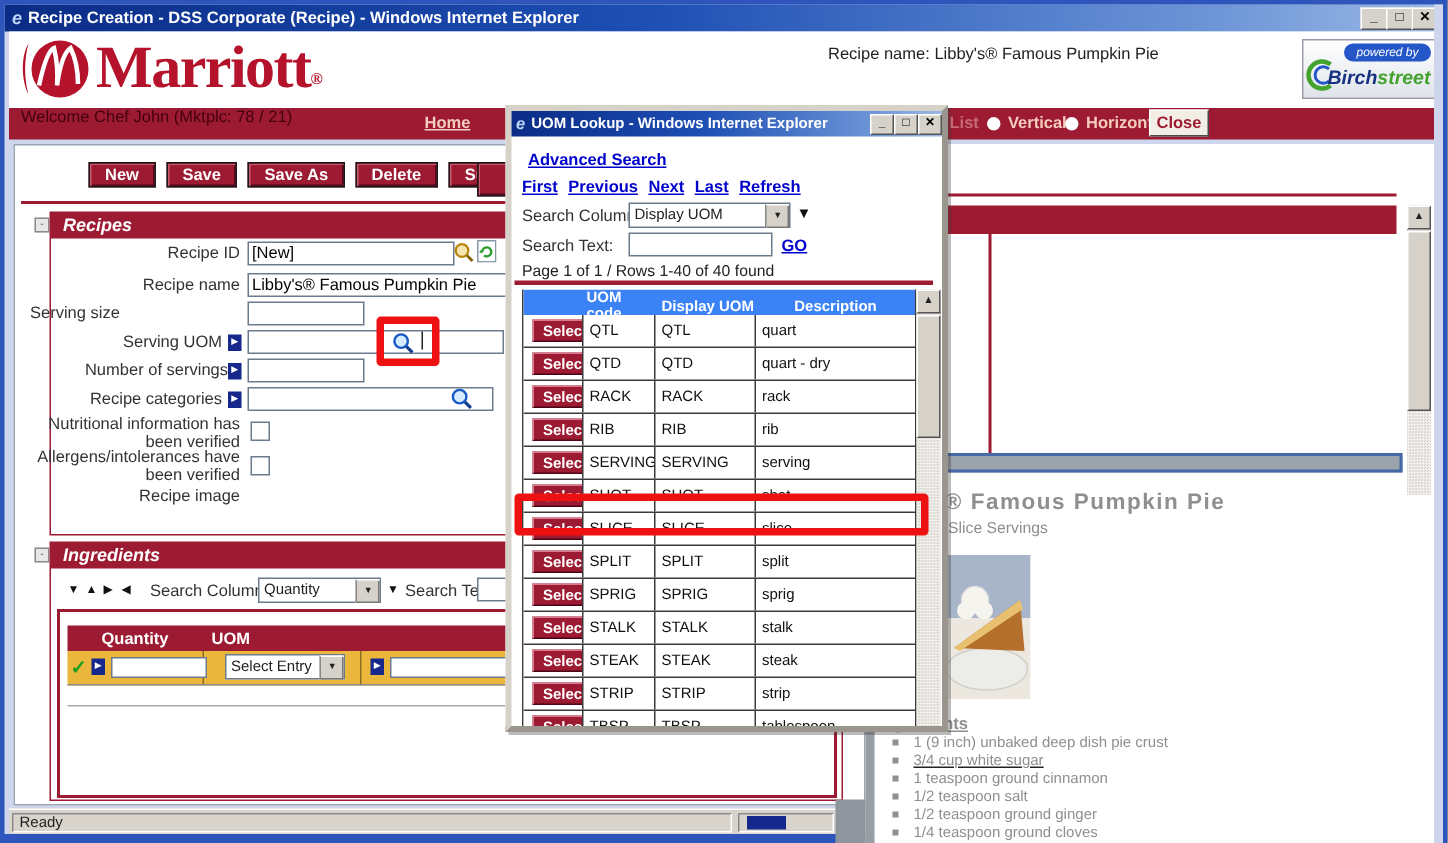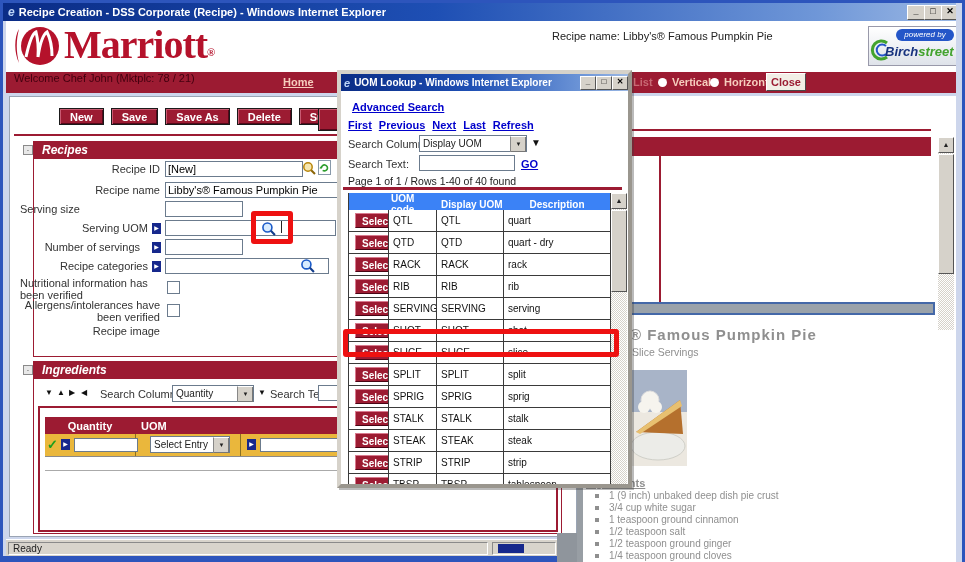--- a/index.html
+++ b/index.html
@@ -140,33 +140,33 @@
 
   <div class="abs lbl" style="left:20px;top:222px;width:128px;text-align:right;">Serving UOM</div>
   <div class="navybox" style="left:152px;top:223px;">▶</div>
   <input class="inp" style="left: 165px; top: 220px; width: 165px;">
   <svg class="abs" width="15" height="15" viewBox="0 0 14 14" style="left:261px;top:221px;z-index:6;">
     <circle cx="6" cy="6" r="4.2" fill="#d8ecff" stroke="#1a5ac8" stroke-width="1.5"></circle>
     <line x1="9.2" y1="9.2" x2="13" y2="13" stroke="#123c8c" stroke-width="2"></line>
   </svg>
   <div class="abs" style="left:281px;top:221px;width:1px;height:12px;background:#222;z-index:6;"></div>
 
-  <div class="abs lbl" style="left:12px;top:241px;width:128px;text-align:right;">Number of servings</div>
+  <div class="abs lbl" style="left:24px;top:241px;width:128px;text-align:right;">Number of servings</div>
   <div class="navybox" style="left:152px;top:242px;">▶</div>
   <input class="inp" style="left: 165px; top: 239px; width: 72px;">
 
   <div class="abs lbl" style="left:20px;top:260px;width:128px;text-align:right;">Recipe categories</div>
   <div class="navybox" style="left:152px;top:261px;">▶</div>
   <input class="inp" style="left: 165px; top: 258px; width: 158px;">
   <svg class="abs" width="15" height="15" viewBox="0 0 14 14" style="left:300px;top:258px;">
     <circle cx="6" cy="6" r="4.2" fill="#d8ecff" stroke="#1a5ac8" stroke-width="1.5"></circle>
     <line x1="9.2" y1="9.2" x2="13" y2="13" stroke="#123c8c" stroke-width="2"></line>
   </svg>
 
-  <div class="abs lbl" style="left:20px;top:277px;width:140px;line-height:12px;">Nutritional information has been verified</div>
+  <div class="abs lbl" style="left:20px;top:277px;width:140px;text-align:right;line-height:12px;">Nutritional information has been verified</div>
   <div class="abs" style="left:167px;top:281px;width:11px;height:11px;background:#fff;border:1px solid #6b7b8d;"></div>
 
   <div class="abs lbl" style="left:20px;top:299px;width:140px;text-align:right;line-height:12px;">Allergens/intolerances have been verified</div>
   <div class="abs" style="left:167px;top:304px;width:11px;height:11px;background:#fff;border:1px solid #6b7b8d;"></div>
 
   <div class="abs lbl" style="left:20px;top:325px;width:140px;text-align:right;">Recipe image</div>
 
   <div class="abs" style="left:23px;top:365px;width:8px;height:8px;border:1px solid #8a8a8a;background:#e8e8e8;font-size:7px;line-height:7px;text-align:center;color:#555;">-</div>
   <div class="secbox" style="left:33px;top:361px;width:527px;height:171px;">
     <div class="sechead">Ingredients</div>
@@ -229,21 +229,21 @@
       <circle cx="26" cy="37" r="6" fill="#f6f4ee"></circle>
       <path d="M20 21 L23 27 L17 27 Z" fill="#f6f4ee"></path>
     </svg>
     <div class="pvtxt" style="position:absolute;left:3px;top:381px;font-size:11px;font-weight:bold;text-decoration:underline;">Ingredients</div>
     <div style="position:absolute;left:12px;top:393px;width:360px;">
 
         <div style="height:12px;line-height:12px;white-space:nowrap;">
           <span class="bullet"></span><span class="pvtxt" style="font-size:10px;">1 (9 inch) unbaked deep dish pie crust</span>
         </div>
 
-        <div style="height:12px;line-height:12px;white-space:nowrap;">
+        <div style="height:12px;line-height:12px;white-space:nowrap;text-decoration:underline;">
           <span class="bullet"></span><span class="pvtxt" style="font-size:10px;">3/4 cup white sugar</span>
         </div>
 
         <div style="height:12px;line-height:12px;white-space:nowrap;">
           <span class="bullet"></span><span class="pvtxt" style="font-size:10px;">1 teaspoon ground cinnamon</span>
         </div>
 
         <div style="height:12px;line-height:12px;white-space:nowrap;">
           <span class="bullet"></span><span class="pvtxt" style="font-size:10px;">1/2 teaspoon salt</span>
         </div>

